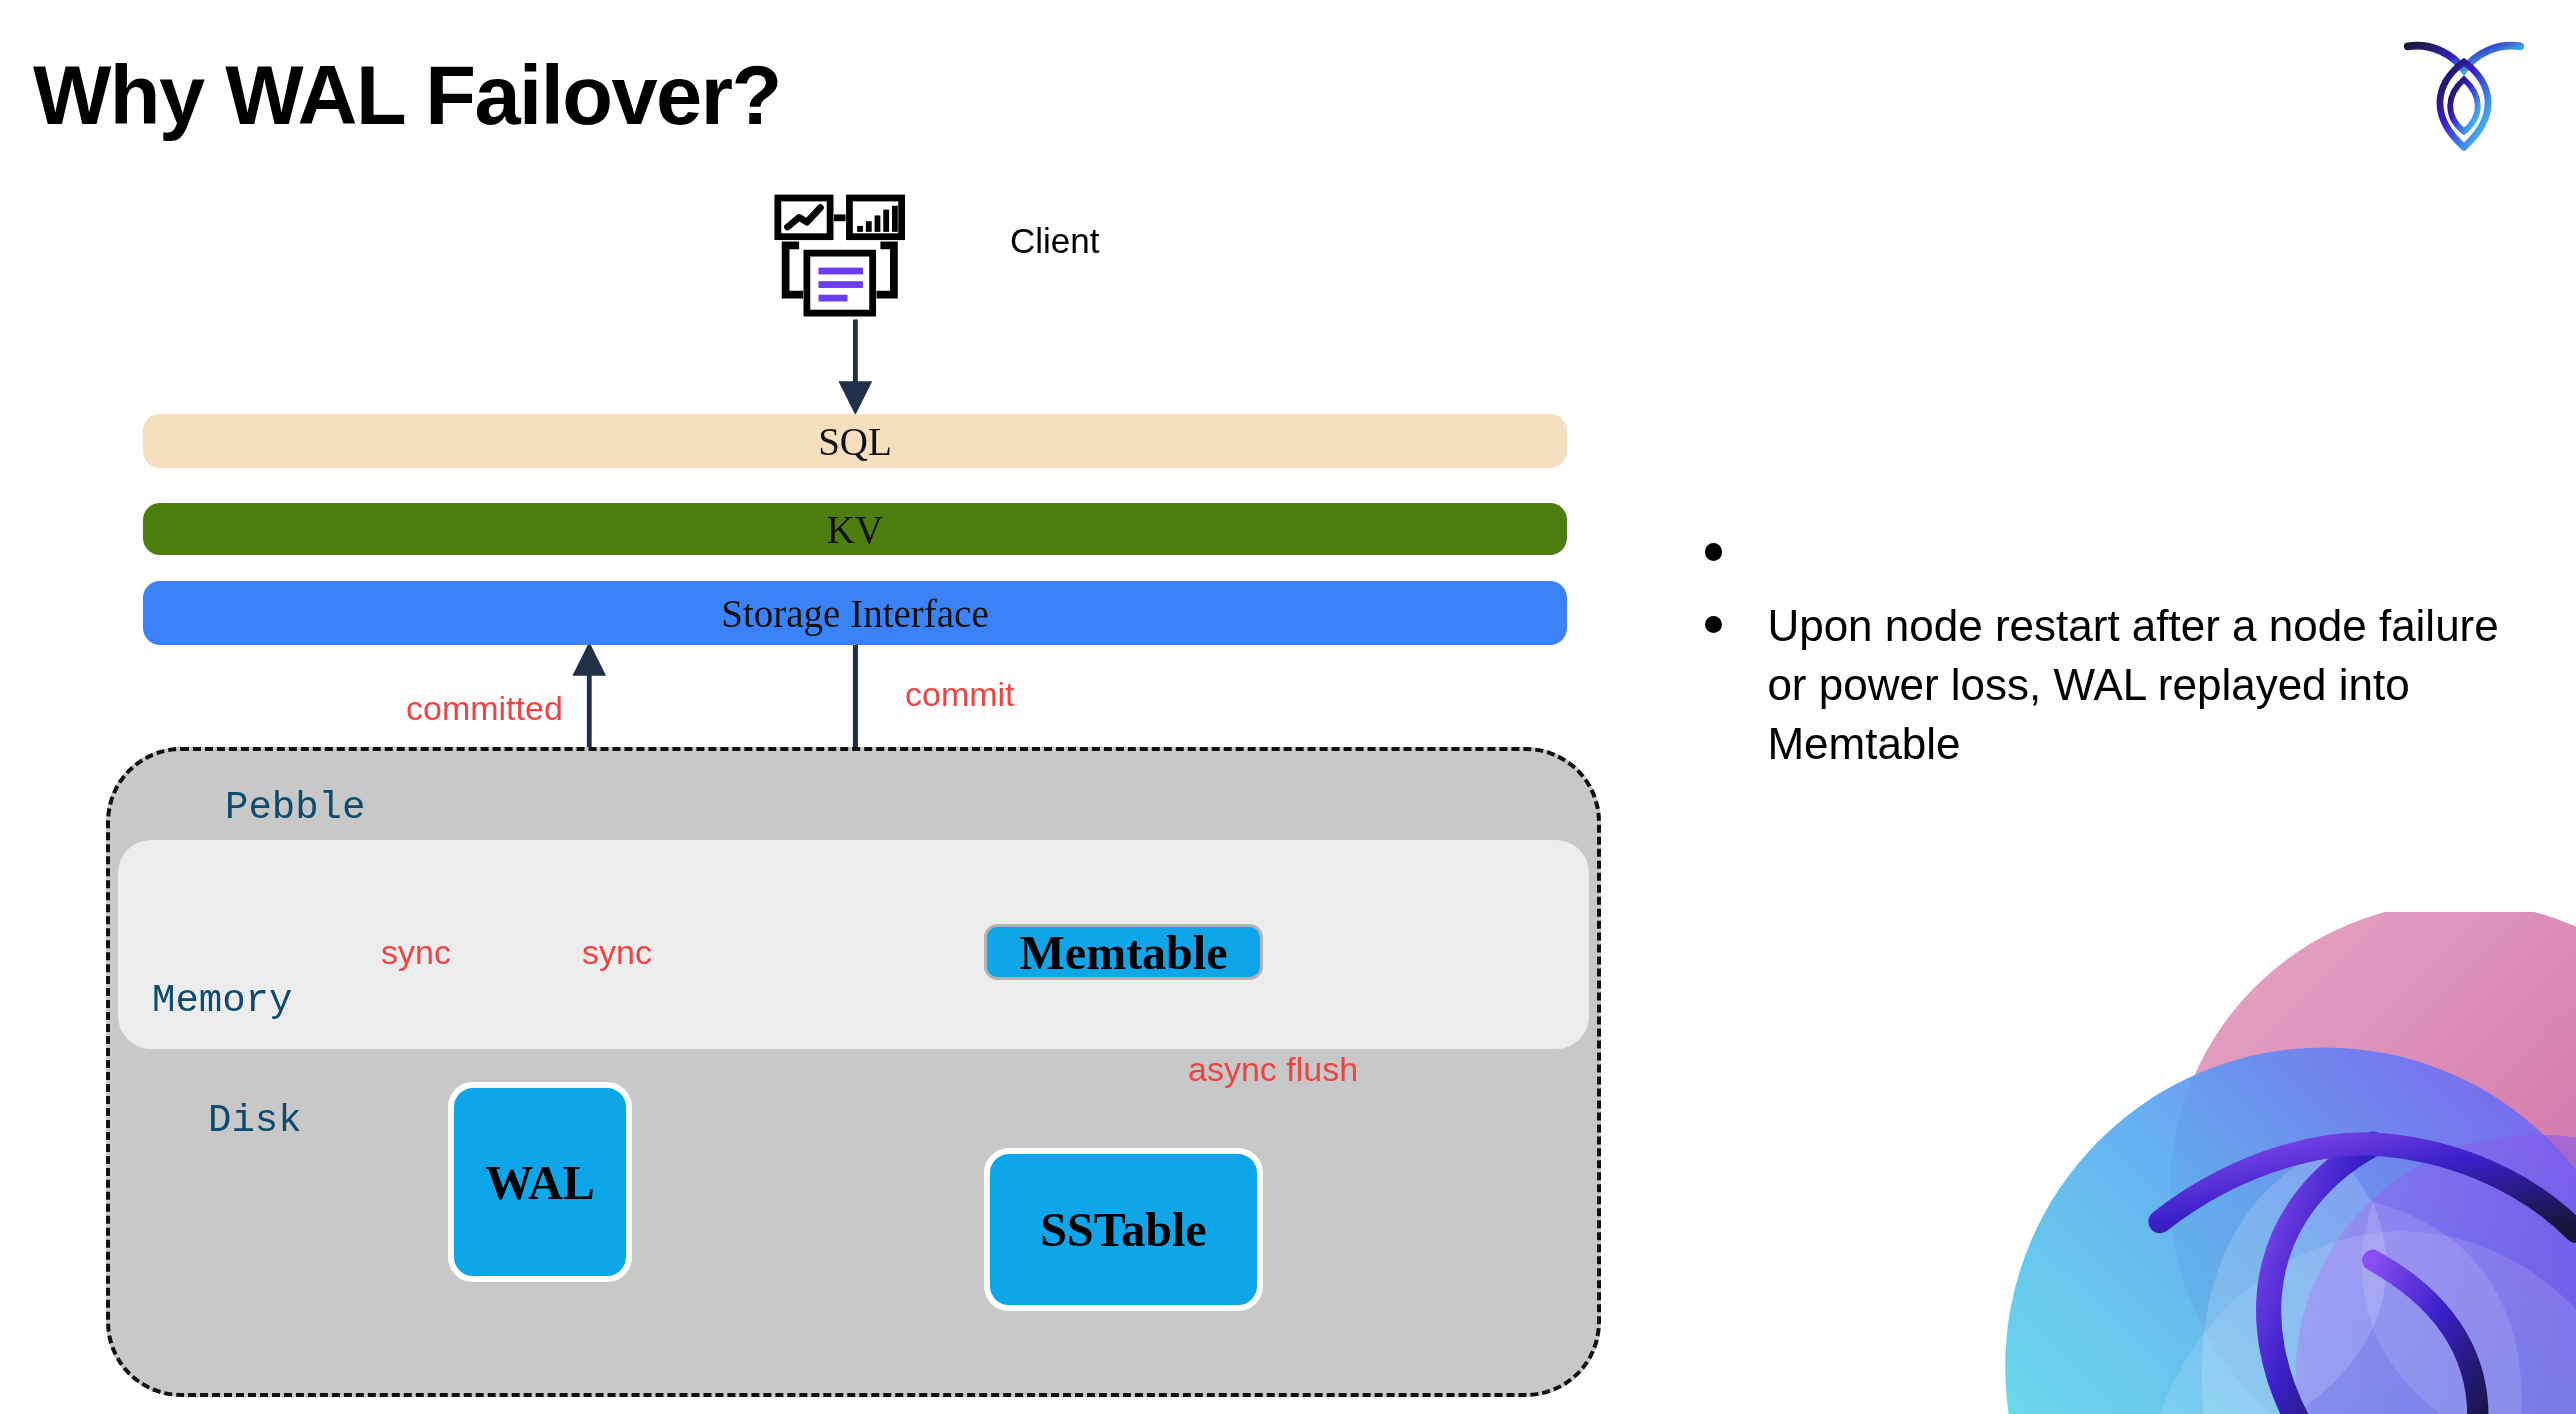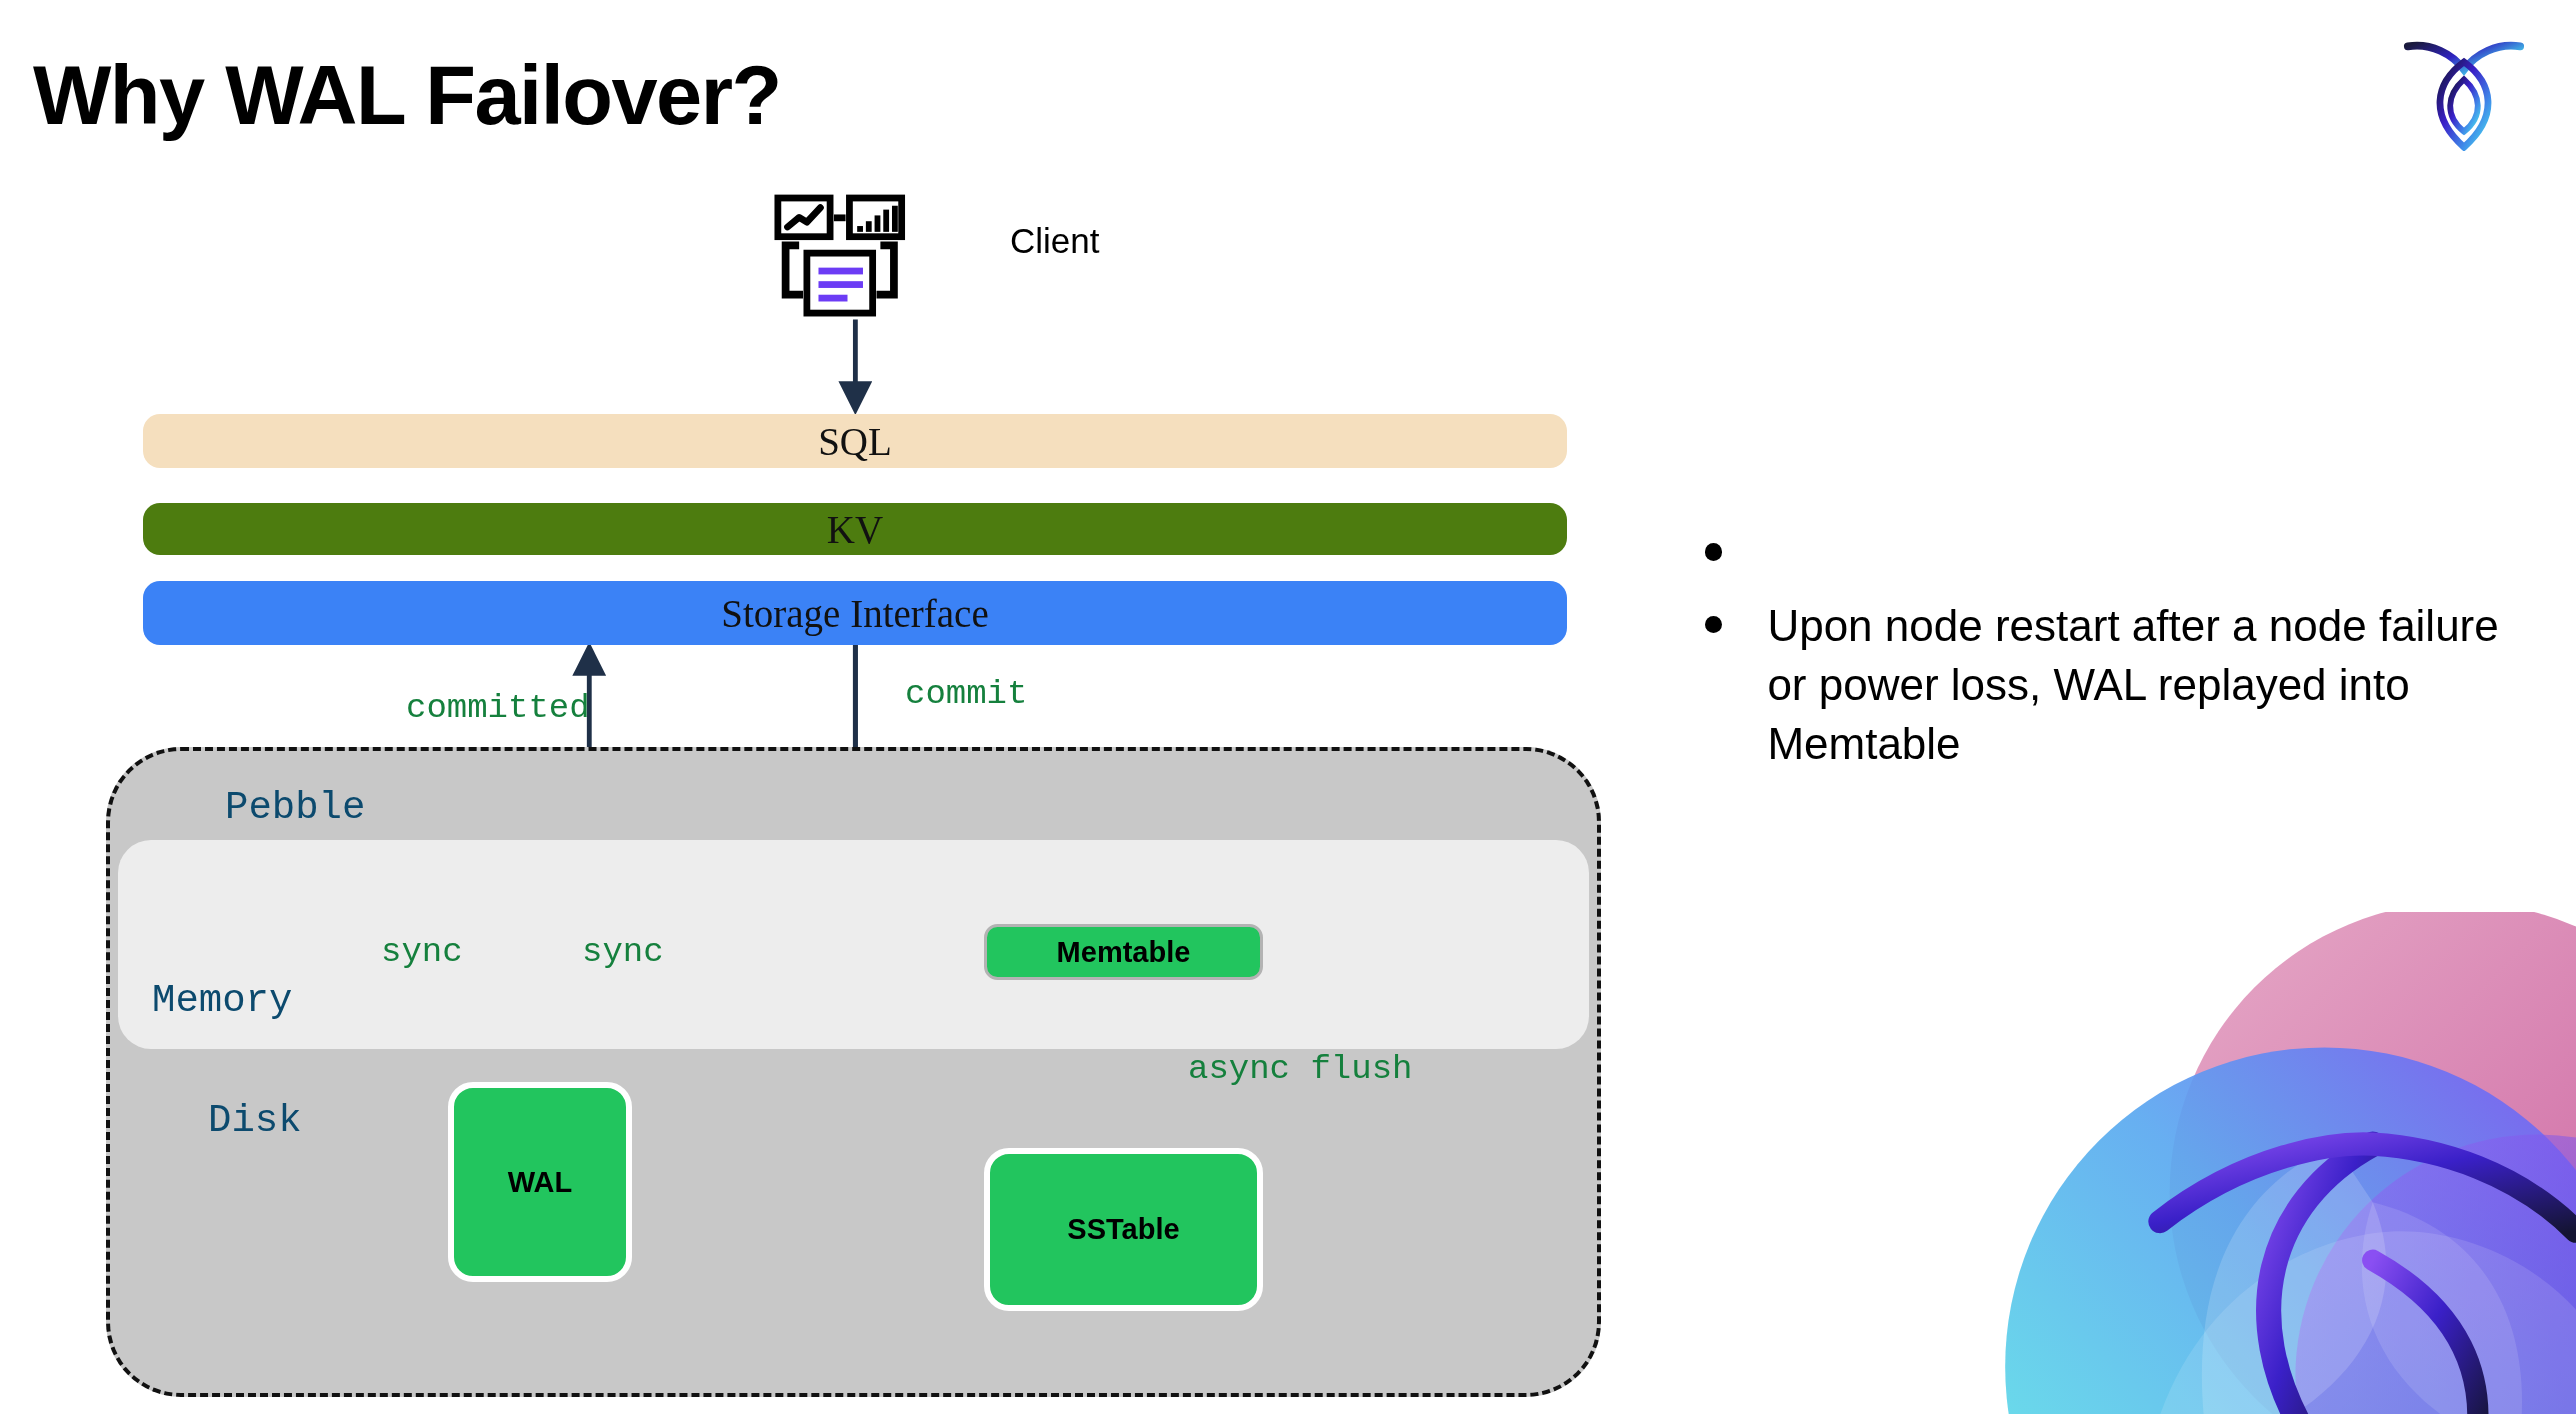--- a/index.html
+++ b/index.html
@@ -126,42 +126,42 @@
     color: #0c4a6e;
     white-space: nowrap;
   }
   #label-pebble { left: 225px; top: 786px; }
   #label-memory { left: 152px; top: 979px; }
   #label-disk { left: 208px; top: 1099px; }
 
   
   .edge-label {
     position: absolute;
-    font-family: Liberation Mono, monospace;
+    font-family: Liberation Sans, sans-serif;
     font-size: 34px;
-    color: #15803d;
+    color: #ef4444;
     white-space: nowrap;
   }
   #label-committed { left: 406px; top: 689px; }
   #label-commit    { left: 905px; top: 675px; }
   #label-sync-1    { left: 381px; top: 933px; }
   #label-sync-2    { left: 582px; top: 933px; }
   #label-async     { left: 1188px; top: 1050px; }
 
   
   .node-box {
     position: absolute;
     display: flex;
     align-items: center;
     justify-content: center;
-    font-family: Liberation Sans, sans-serif;
+    font-family: Liberation Serif, serif;
     font-weight: bold;
-    font-size: 29px;
+    font-size: 48px;
     color: #000000;
-    background: #22c55e;
+    background: #0ea5e9;
     box-sizing: border-box;
   }
   #node-memtable {
     left: 984px; top: 924px; width: 279px; height: 56px;
     border: 3.9px solid #b3b3b3;
     border-radius: 13.5px;
   }
   #node-wal {
     left: 448px; top: 1082px; width: 184px; height: 200px;
     border: 6.8px solid #ffffff;

